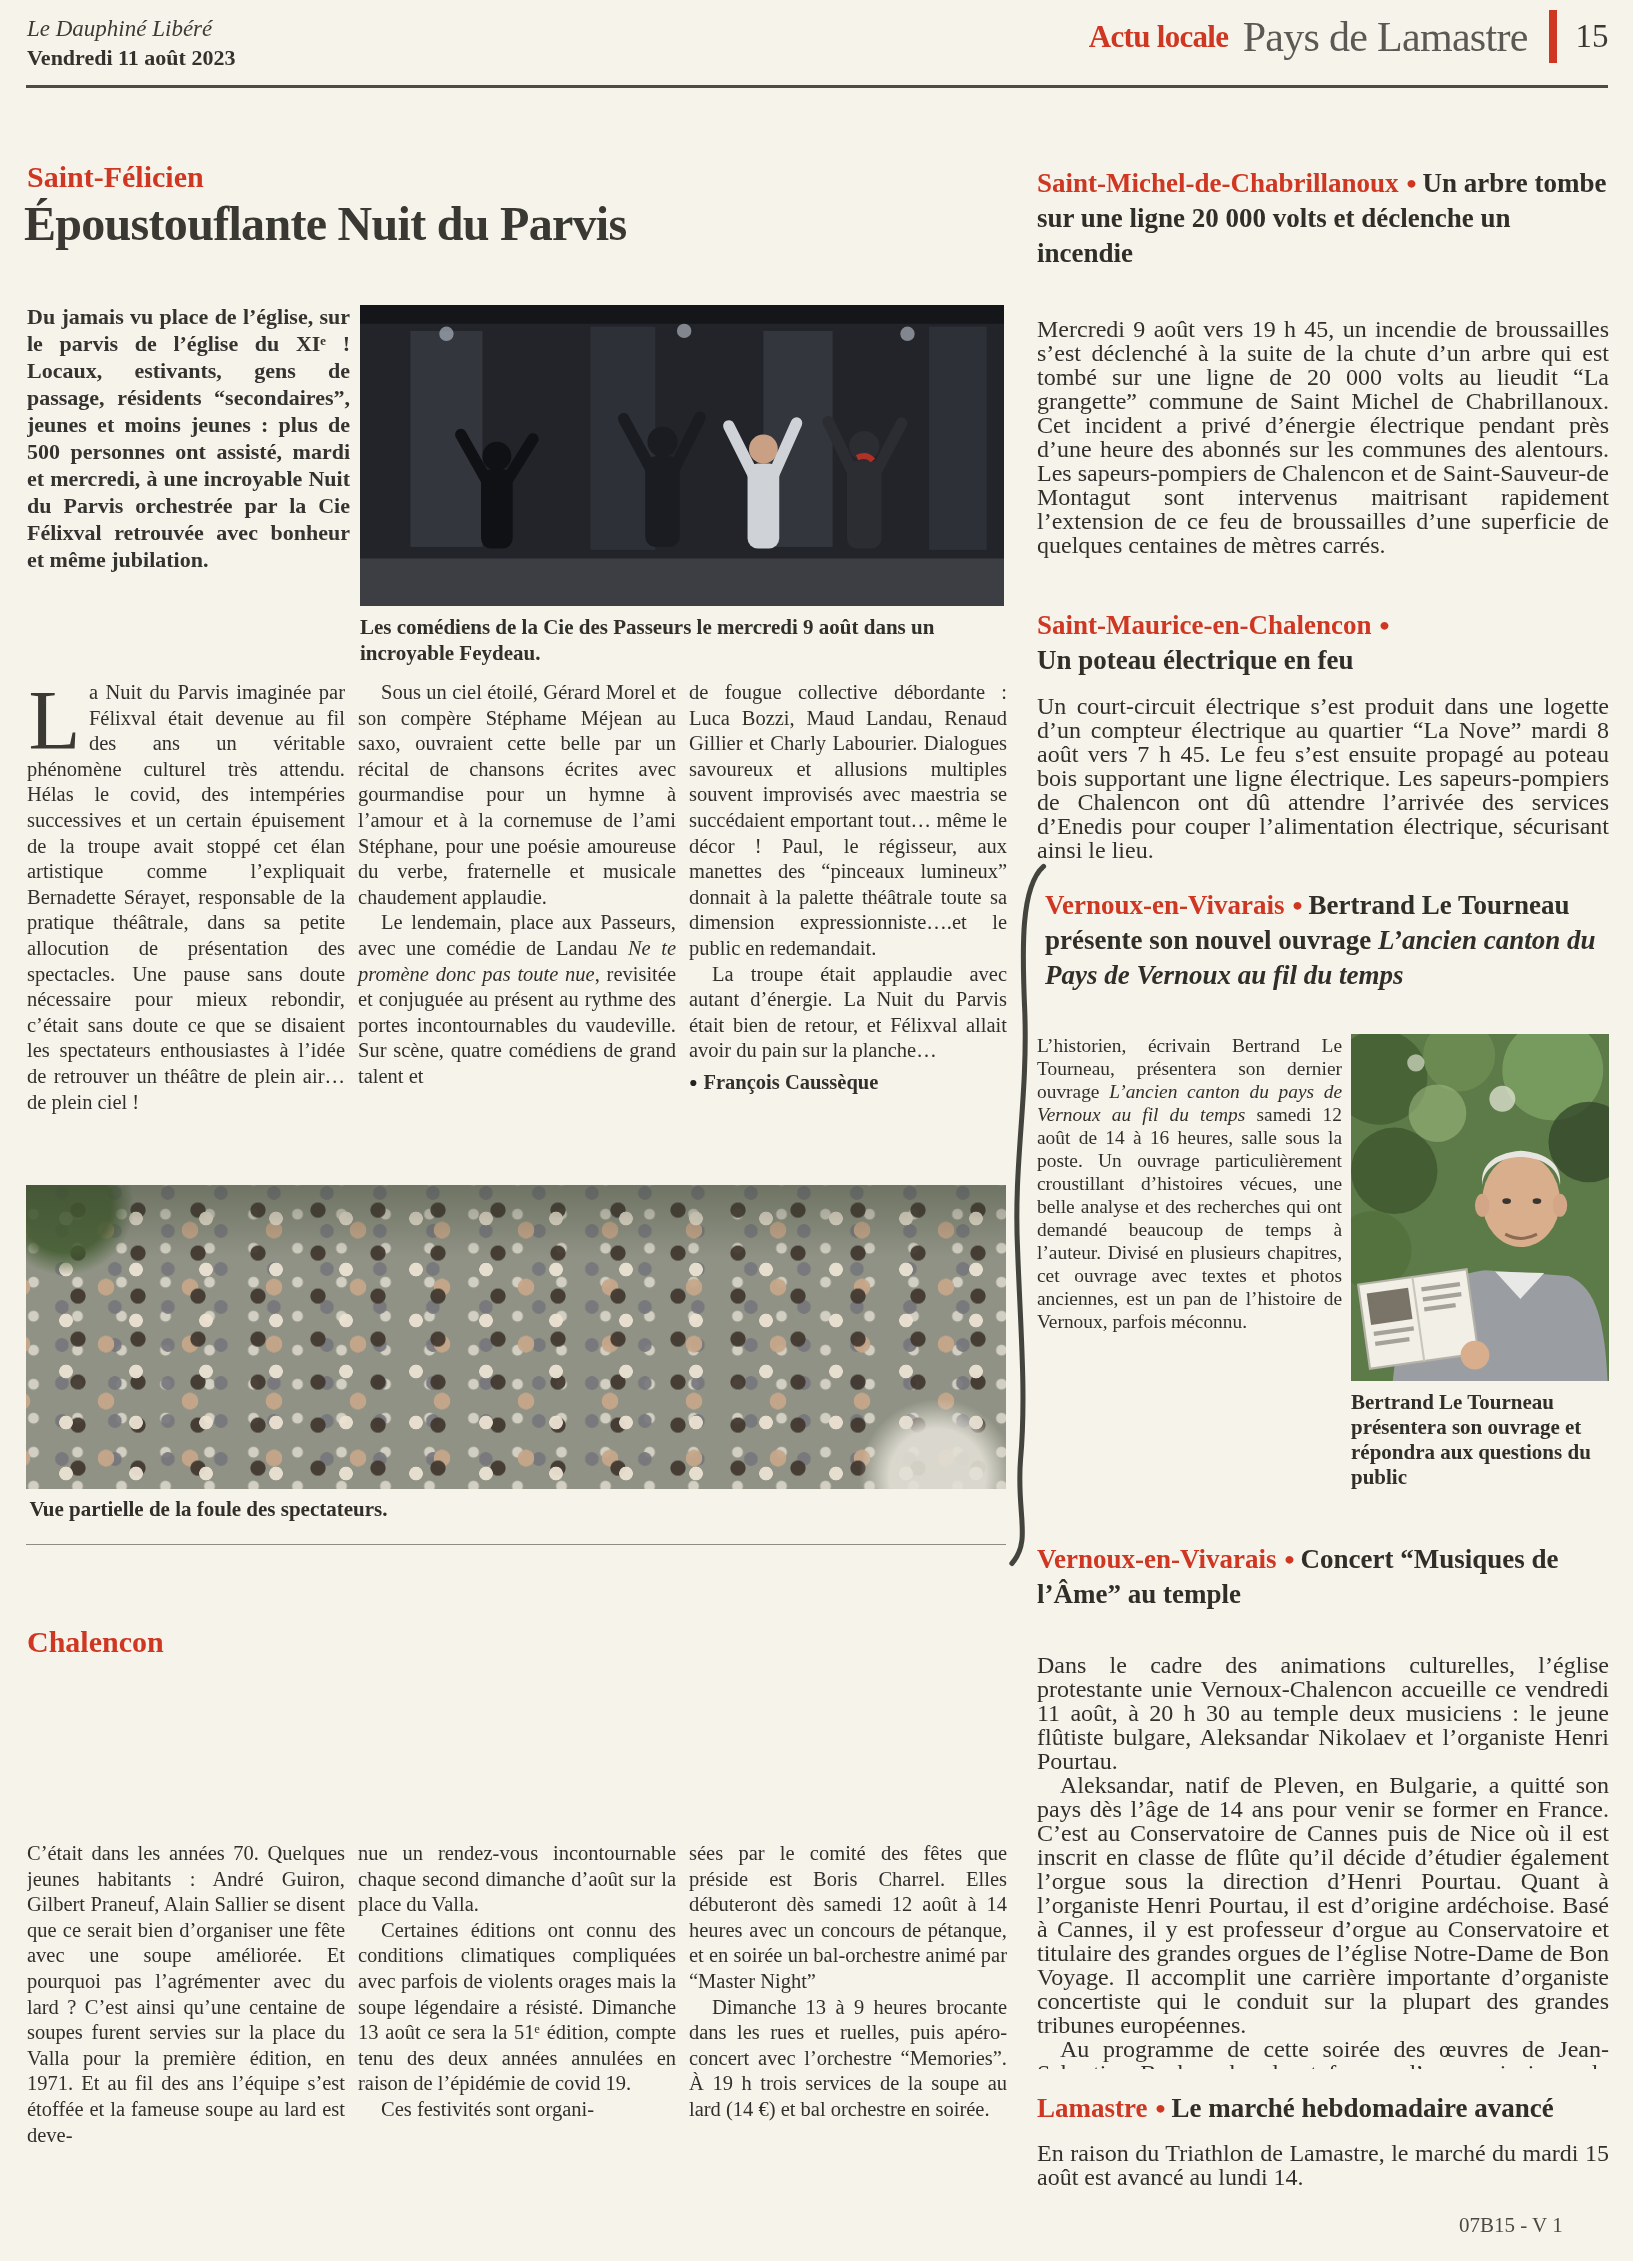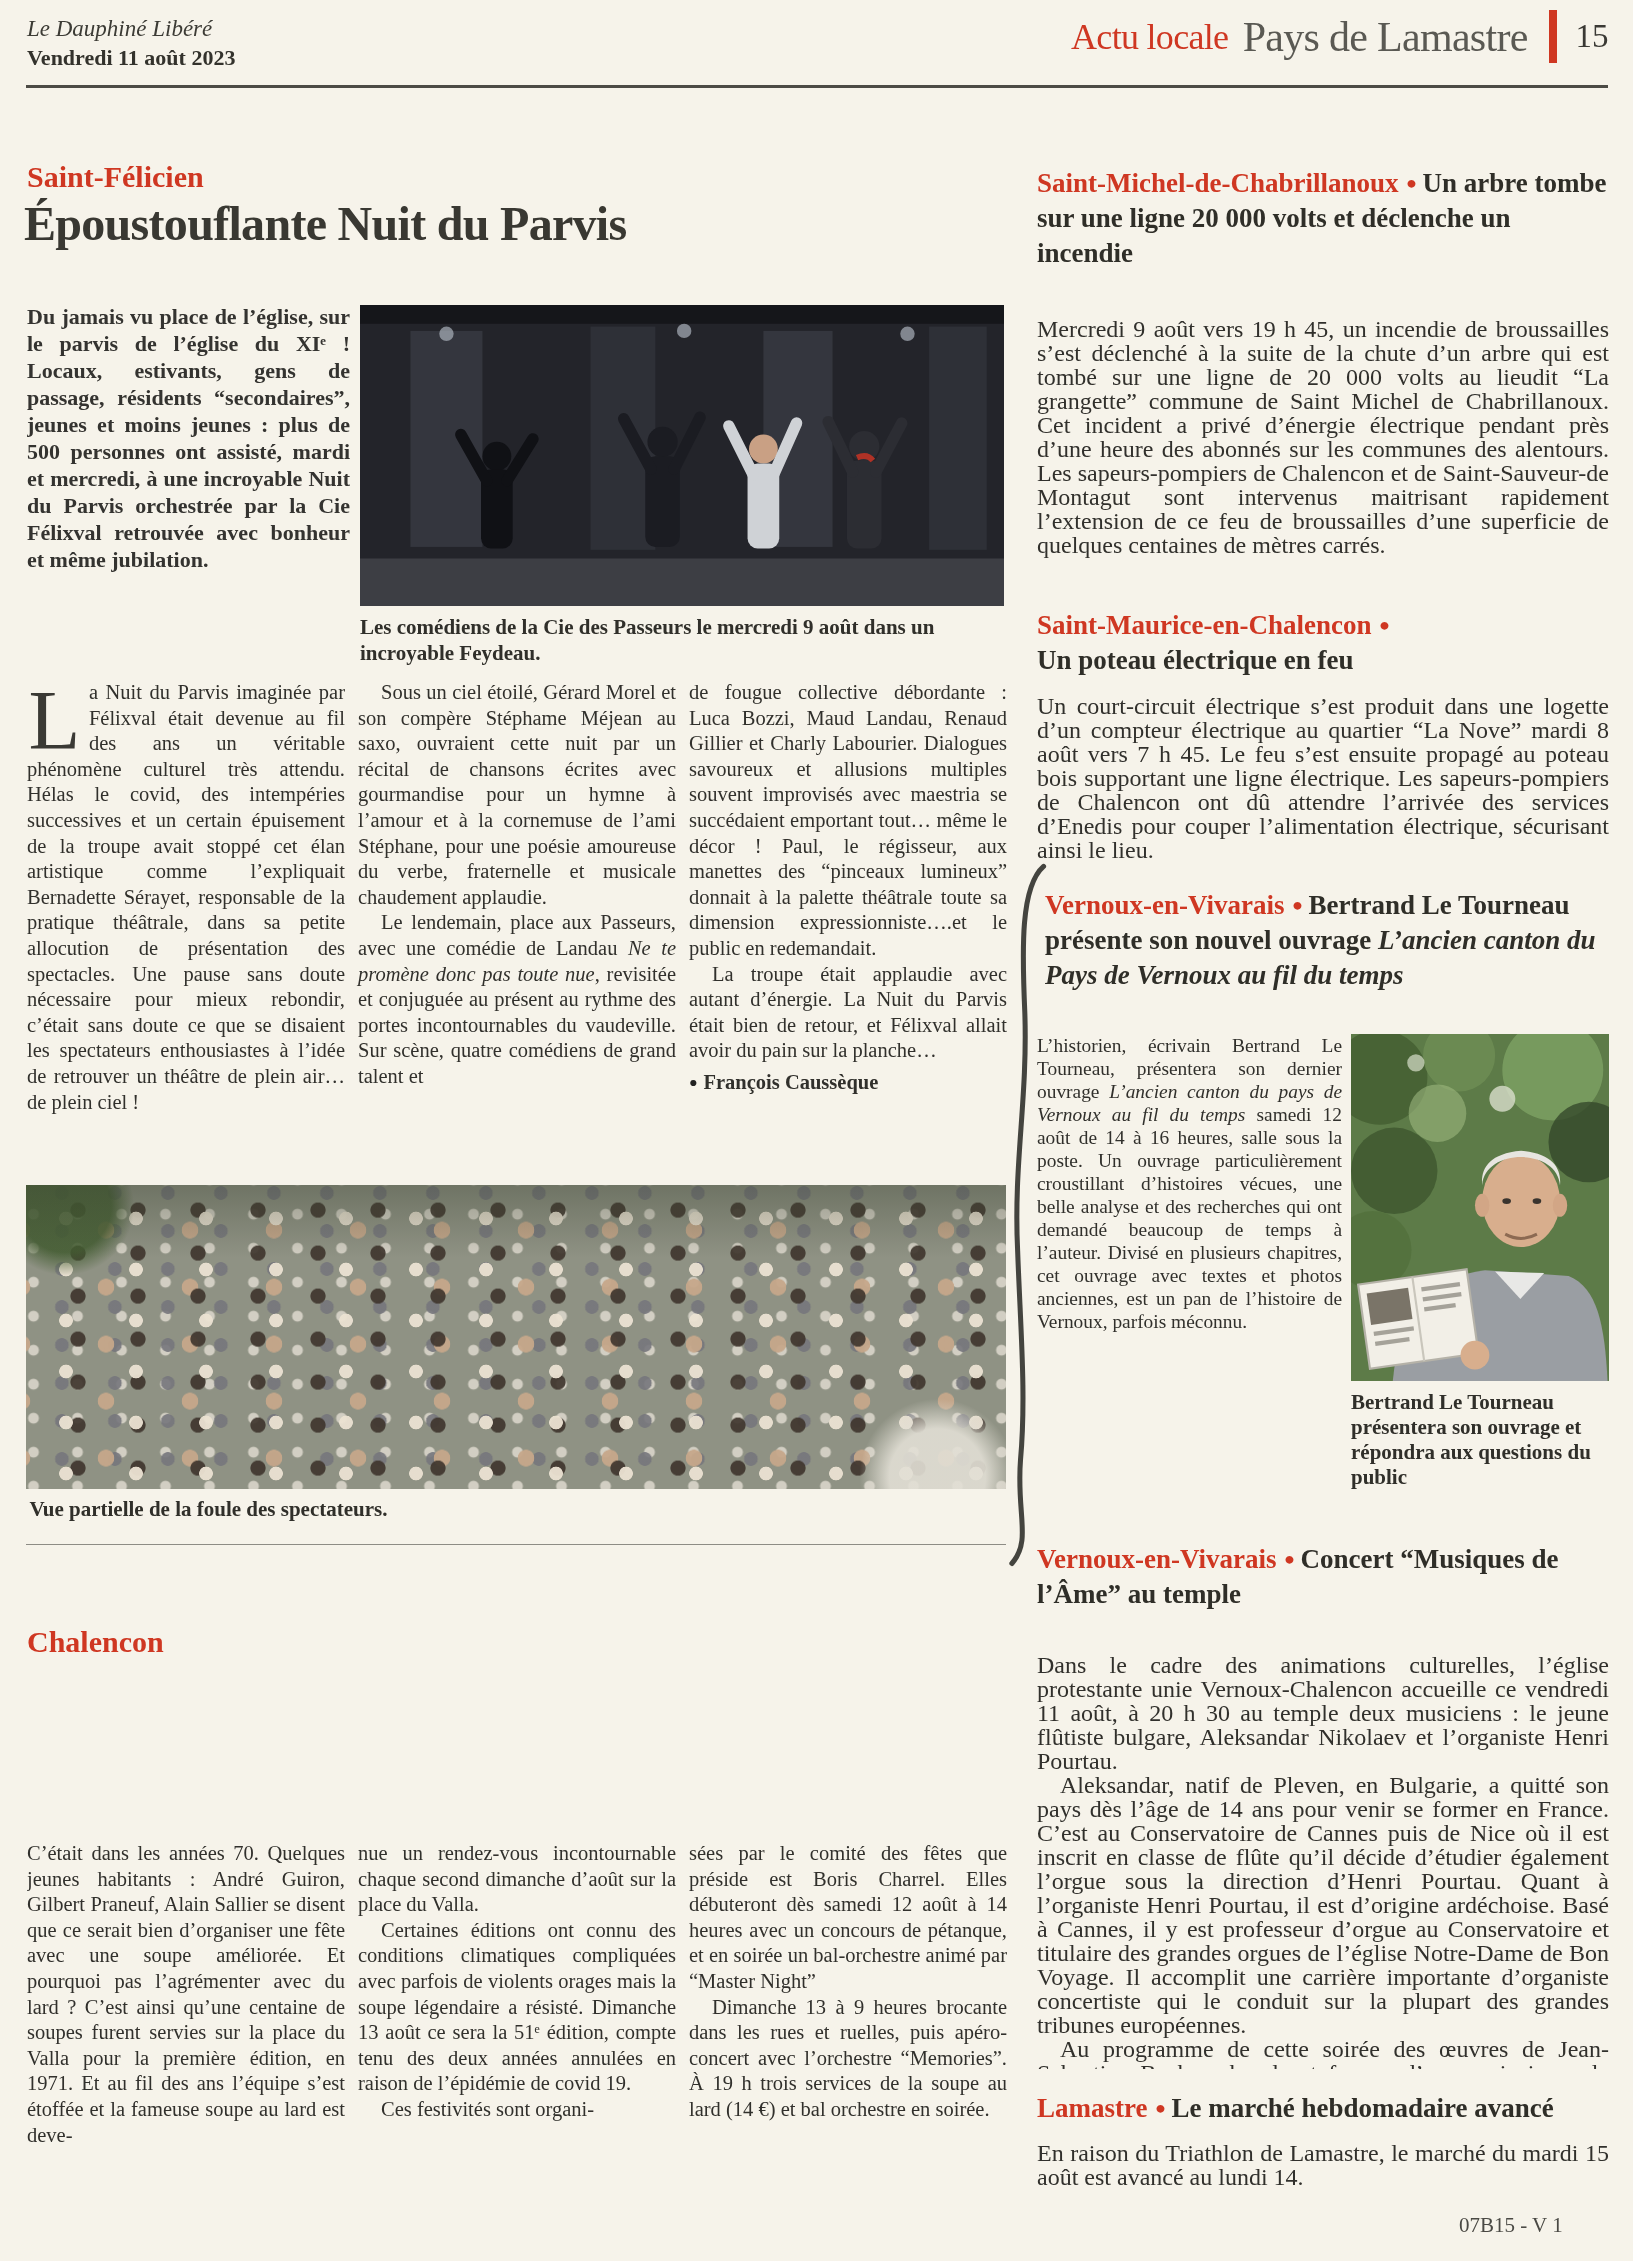--- a/index.html
+++ b/index.html
@@ -13,21 +13,21 @@
     position:relative;width:1633px;height:2261px;background:var(--paper);
     font-family:"Liberation Serif",serif;color:var(--ink);overflow:hidden;
   }
   p{margin:0;}
   .indent{text-indent:23px;}
 
   
   .masthead{position:absolute;left:27px;top:16px;font-style:italic;font-size:23px;color:#3c3b35;}
   .date{position:absolute;left:27px;top:45px;font-weight:bold;font-size:22px;color:#33322c;}
   .section-block{position:absolute;right:24.5px;top:10px;display:flex;align-items:center;}
-  .section-red{font-size:36px;font-weight:normal;color:var(--red);letter-spacing:-0.7px;}
+  .section-red{font-size:31px;font-weight:bold;color:var(--red);letter-spacing:-0.7px;}
   .section-gray{font-size:42px;color:#5a5953;margin-left:14.4px;letter-spacing:-0.7px;}
   .redbar{width:7.2px;height:53px;background:var(--red);margin:0 19px 0 21.6px;}
   .pagenum{font-size:33px;color:#3a3934;}
   .header-rule{position:absolute;left:26px;top:85px;width:1582px;height:2.9px;background:#4c4b45;}
 
   
   .kicker{color:var(--red);font-weight:bold;}
   #main-kicker{position:absolute;left:27px;top:160px;font-size:30px;}
   #main-headline{position:absolute;left:24px;top:196px;font-size:48px;font-weight:bold;color:#393832;letter-spacing:-0.7px;}
   #lead{position:absolute;left:27px;top:303px;width:323px;height:375px;overflow:hidden;
@@ -140,21 +140,21 @@
     </g>
     <path d="M690 212 q14 -6 22 4" stroke="#b03226" stroke-width="8" fill="none"></path>
   </svg>
   <div id="photo1-caption">Les comédiens de la Cie des Passeurs le mercredi 9 août dans un incroyable Feydeau.</div>
 
   <div id="main-cols">
     <div class="bodycol">
       <p><span class="dropcap">L</span><span>a Nuit du Parvis imaginée par Félixval était devenue au fil des ans un véritable phénomène culturel très attendu. Hélas le covid, des intempéries successives et un certain épuisement de la troupe avait stoppé cet élan artistique comme l’expliquait Bernadette Sérayet, responsable de la pratique théâtrale, dans sa petite allocution de présentation des spectacles. Une pause sans doute nécessaire pour mieux rebondir, c’était sans doute ce que se disaient les spectateurs enthousiastes à l’idée de retrouver un théâtre de plein air… de plein ciel !</span></p>
     </div>
     <div class="bodycol">
-      <p class="indent">Sous un ciel étoilé, Gérard Morel et son compère Stéphame Méjean au saxo, ouvraient cette nuit par un récital de chansons écrites avec gourmandise pour un hymne à l’amour et à la cornemuse de l’ami Stéphane, pour une poésie amoureuse du verbe, fraternelle et musicale chaudement applaudie.</p>
+      <p class="indent">Sous un ciel étoilé, Gérard Morel et son compère Stéphame Méjean au saxo, ouvraient cette belle par un récital de chansons écrites avec gourmandise pour un hymne à l’amour et à la cornemuse de l’ami Stéphane, pour une poésie amoureuse du verbe, fraternelle et musicale chaudement applaudie.</p>
       <p class="indent"><span>Le lendemain, place aux Passeurs, avec une comédie de Landau </span><span class="ital">Ne te promène donc pas toute nue</span><span>, revisitée et conjuguée au présent au rythme des portes incontournables du vaudeville. Sur scène, quatre comédiens de grand talent et</span></p>
     </div>
     <div class="bodycol">
       <p>de fougue collective débordante : Luca Bozzi, Maud Landau, Renaud Gillier et Charly Labourier. Dialogues savoureux et allusions multiples souvent improvisés avec maestria se succédaient emportant tout… même le décor ! Paul, le régisseur, aux manettes des “pinceaux lumineux” donnait à la palette théâtrale toute sa dimension expressionniste….et le public en redemandait.</p>
       <p class="indent">La troupe était applaudie avec autant d’énergie. La Nuit du Parvis était bien de retour, et Félixval allait avoir du pain sur la planche…</p>
       <div class="byline"><span class="dot">●</span><span>François Caussèque</span></div>
     </div>
   </div>
 
   <div id="crowd-photo"></div>

